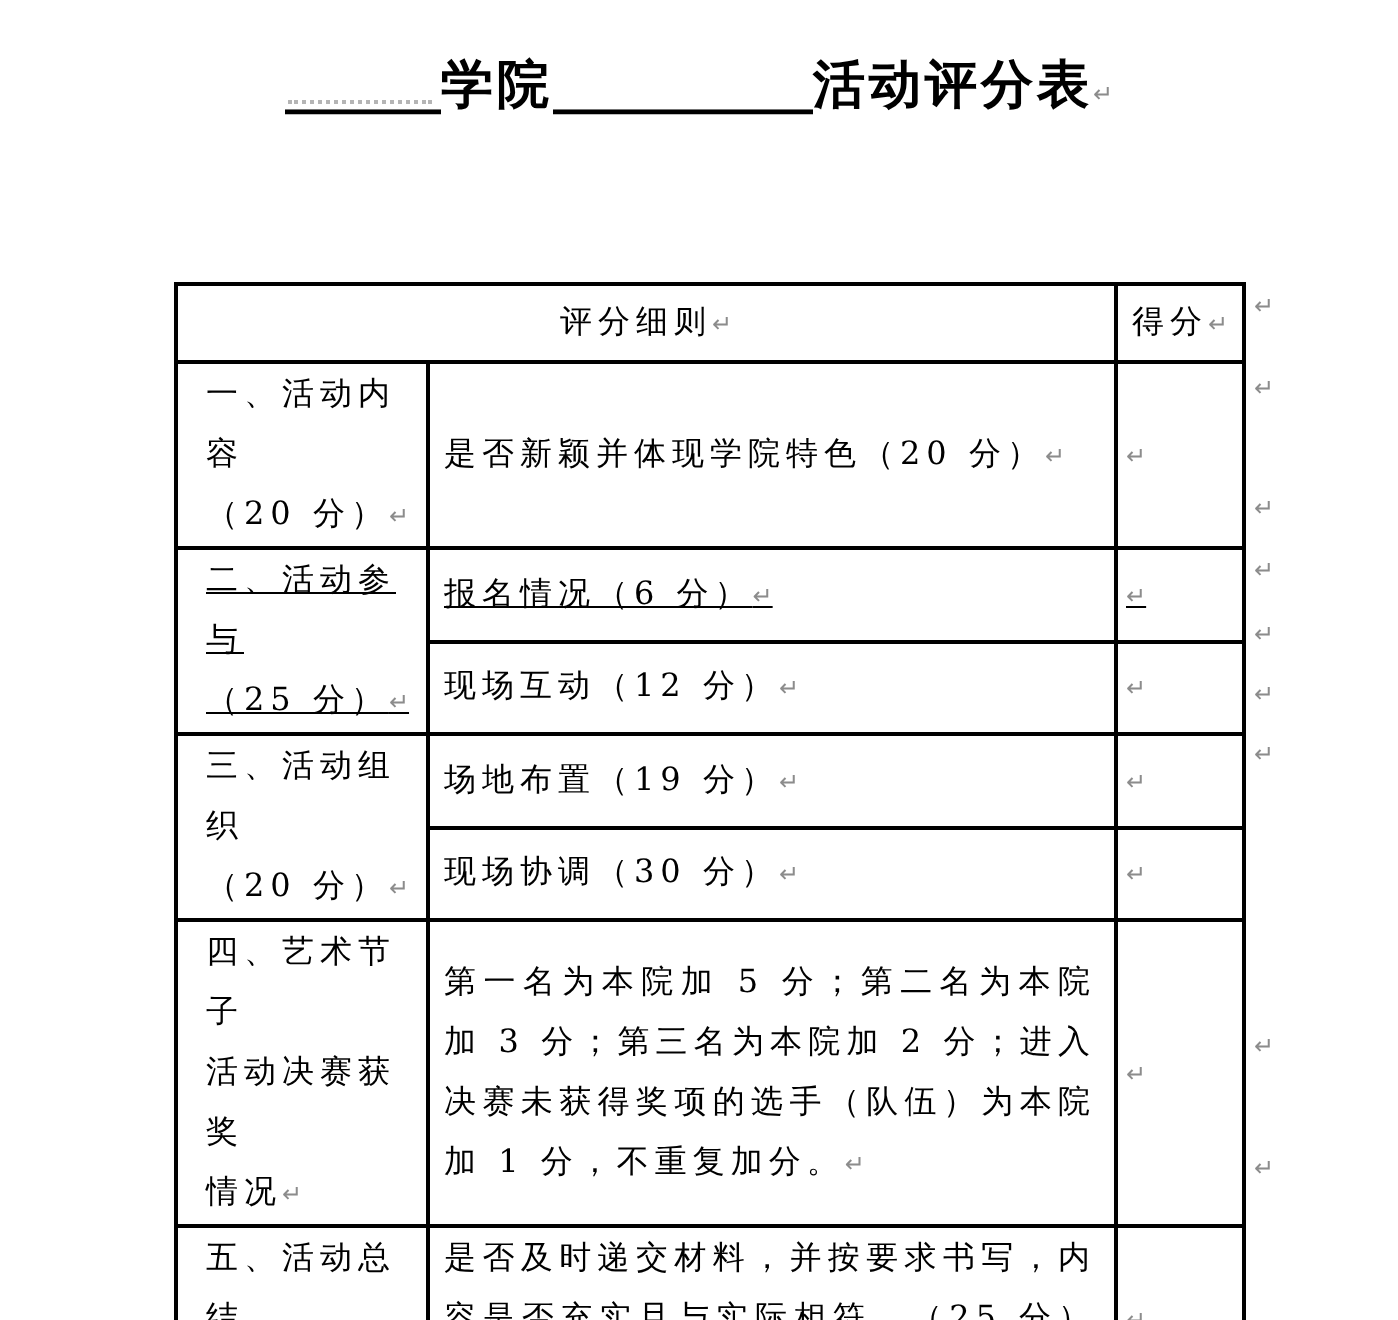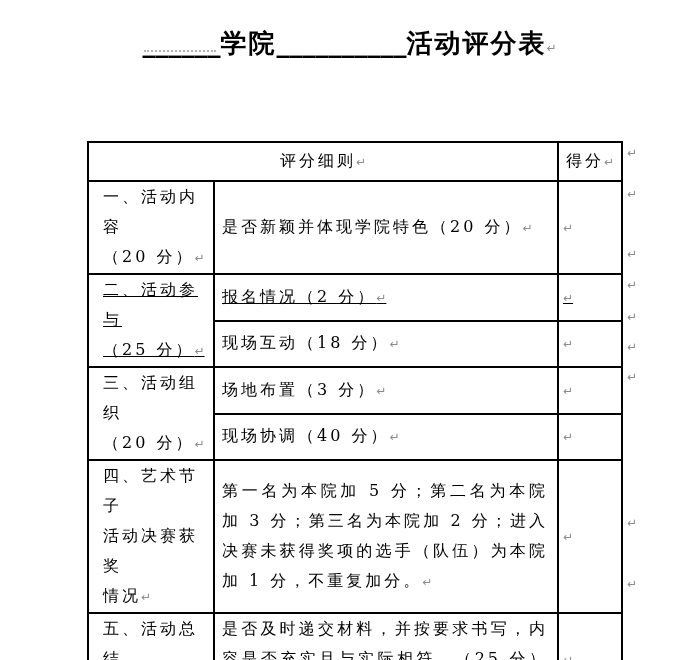--- a/index.html
+++ b/index.html
@@ -97,36 +97,36 @@
     <tr class="r1">
       <td class="cat"><span class="dtext">一、活动内容
 （20 分）</span><span class="mark">↵</span></td>
       <td class="det"><span class="dtext">是否新颖并体现学院特色（20 分）</span><span class="mark">↵</span></td>
       <td class="score-cell"><span class="mark">↵</span></td>
     </tr>
 
     <tr class="r2a">
       <td class="cat" rowspan="2"><span class="dtext">二、活动参与
 （25 分）</span><span class="mark">↵</span></td>
-      <td class="det"><span class="dtext">报名情况（2 分）</span><span class="mark">↵</span></td>
+      <td class="det"><span class="dtext">报名情况（6 分）</span><span class="mark">↵</span></td>
       <td class="score-cell"><span class="mark">↵</span></td>
     </tr>
     <tr class="r2b">
-      <td class="det"><span class="dtext">现场互动（18 分）</span><span class="mark">↵</span></td>
+      <td class="det"><span class="dtext">现场互动（12 分）</span><span class="mark">↵</span></td>
       <td class="score-cell"><span class="mark">↵</span></td>
     </tr>
 
     <tr class="r3a">
       <td class="cat" rowspan="2"><span class="dtext">三、活动组织
 （20 分）</span><span class="mark">↵</span></td>
-      <td class="det"><span class="dtext">场地布置（3 分）</span><span class="mark">↵</span></td>
+      <td class="det"><span class="dtext">场地布置（19 分）</span><span class="mark">↵</span></td>
       <td class="score-cell"><span class="mark">↵</span></td>
     </tr>
     <tr class="r3b">
-      <td class="det"><span class="dtext">现场协调（40 分）</span><span class="mark">↵</span></td>
+      <td class="det"><span class="dtext">现场协调（30 分）</span><span class="mark">↵</span></td>
       <td class="score-cell"><span class="mark">↵</span></td>
     </tr>
 
     <tr class="r4">
       <td class="cat"><span class="dtext">四、艺术节子
 活动决赛获奖
 情况</span><span class="mark">↵</span></td>
       <td class="det"><span class="dtext">第一名为本院加 5 分；第二名为本院加 3 分；第三名为本院加 2 分；进入决赛未获得奖项的选手（队伍）为本院加 1 分，不重复加分。</span><span class="mark">↵</span></td>
       <td class="score-cell"><span class="mark">↵</span></td>
     </tr>

